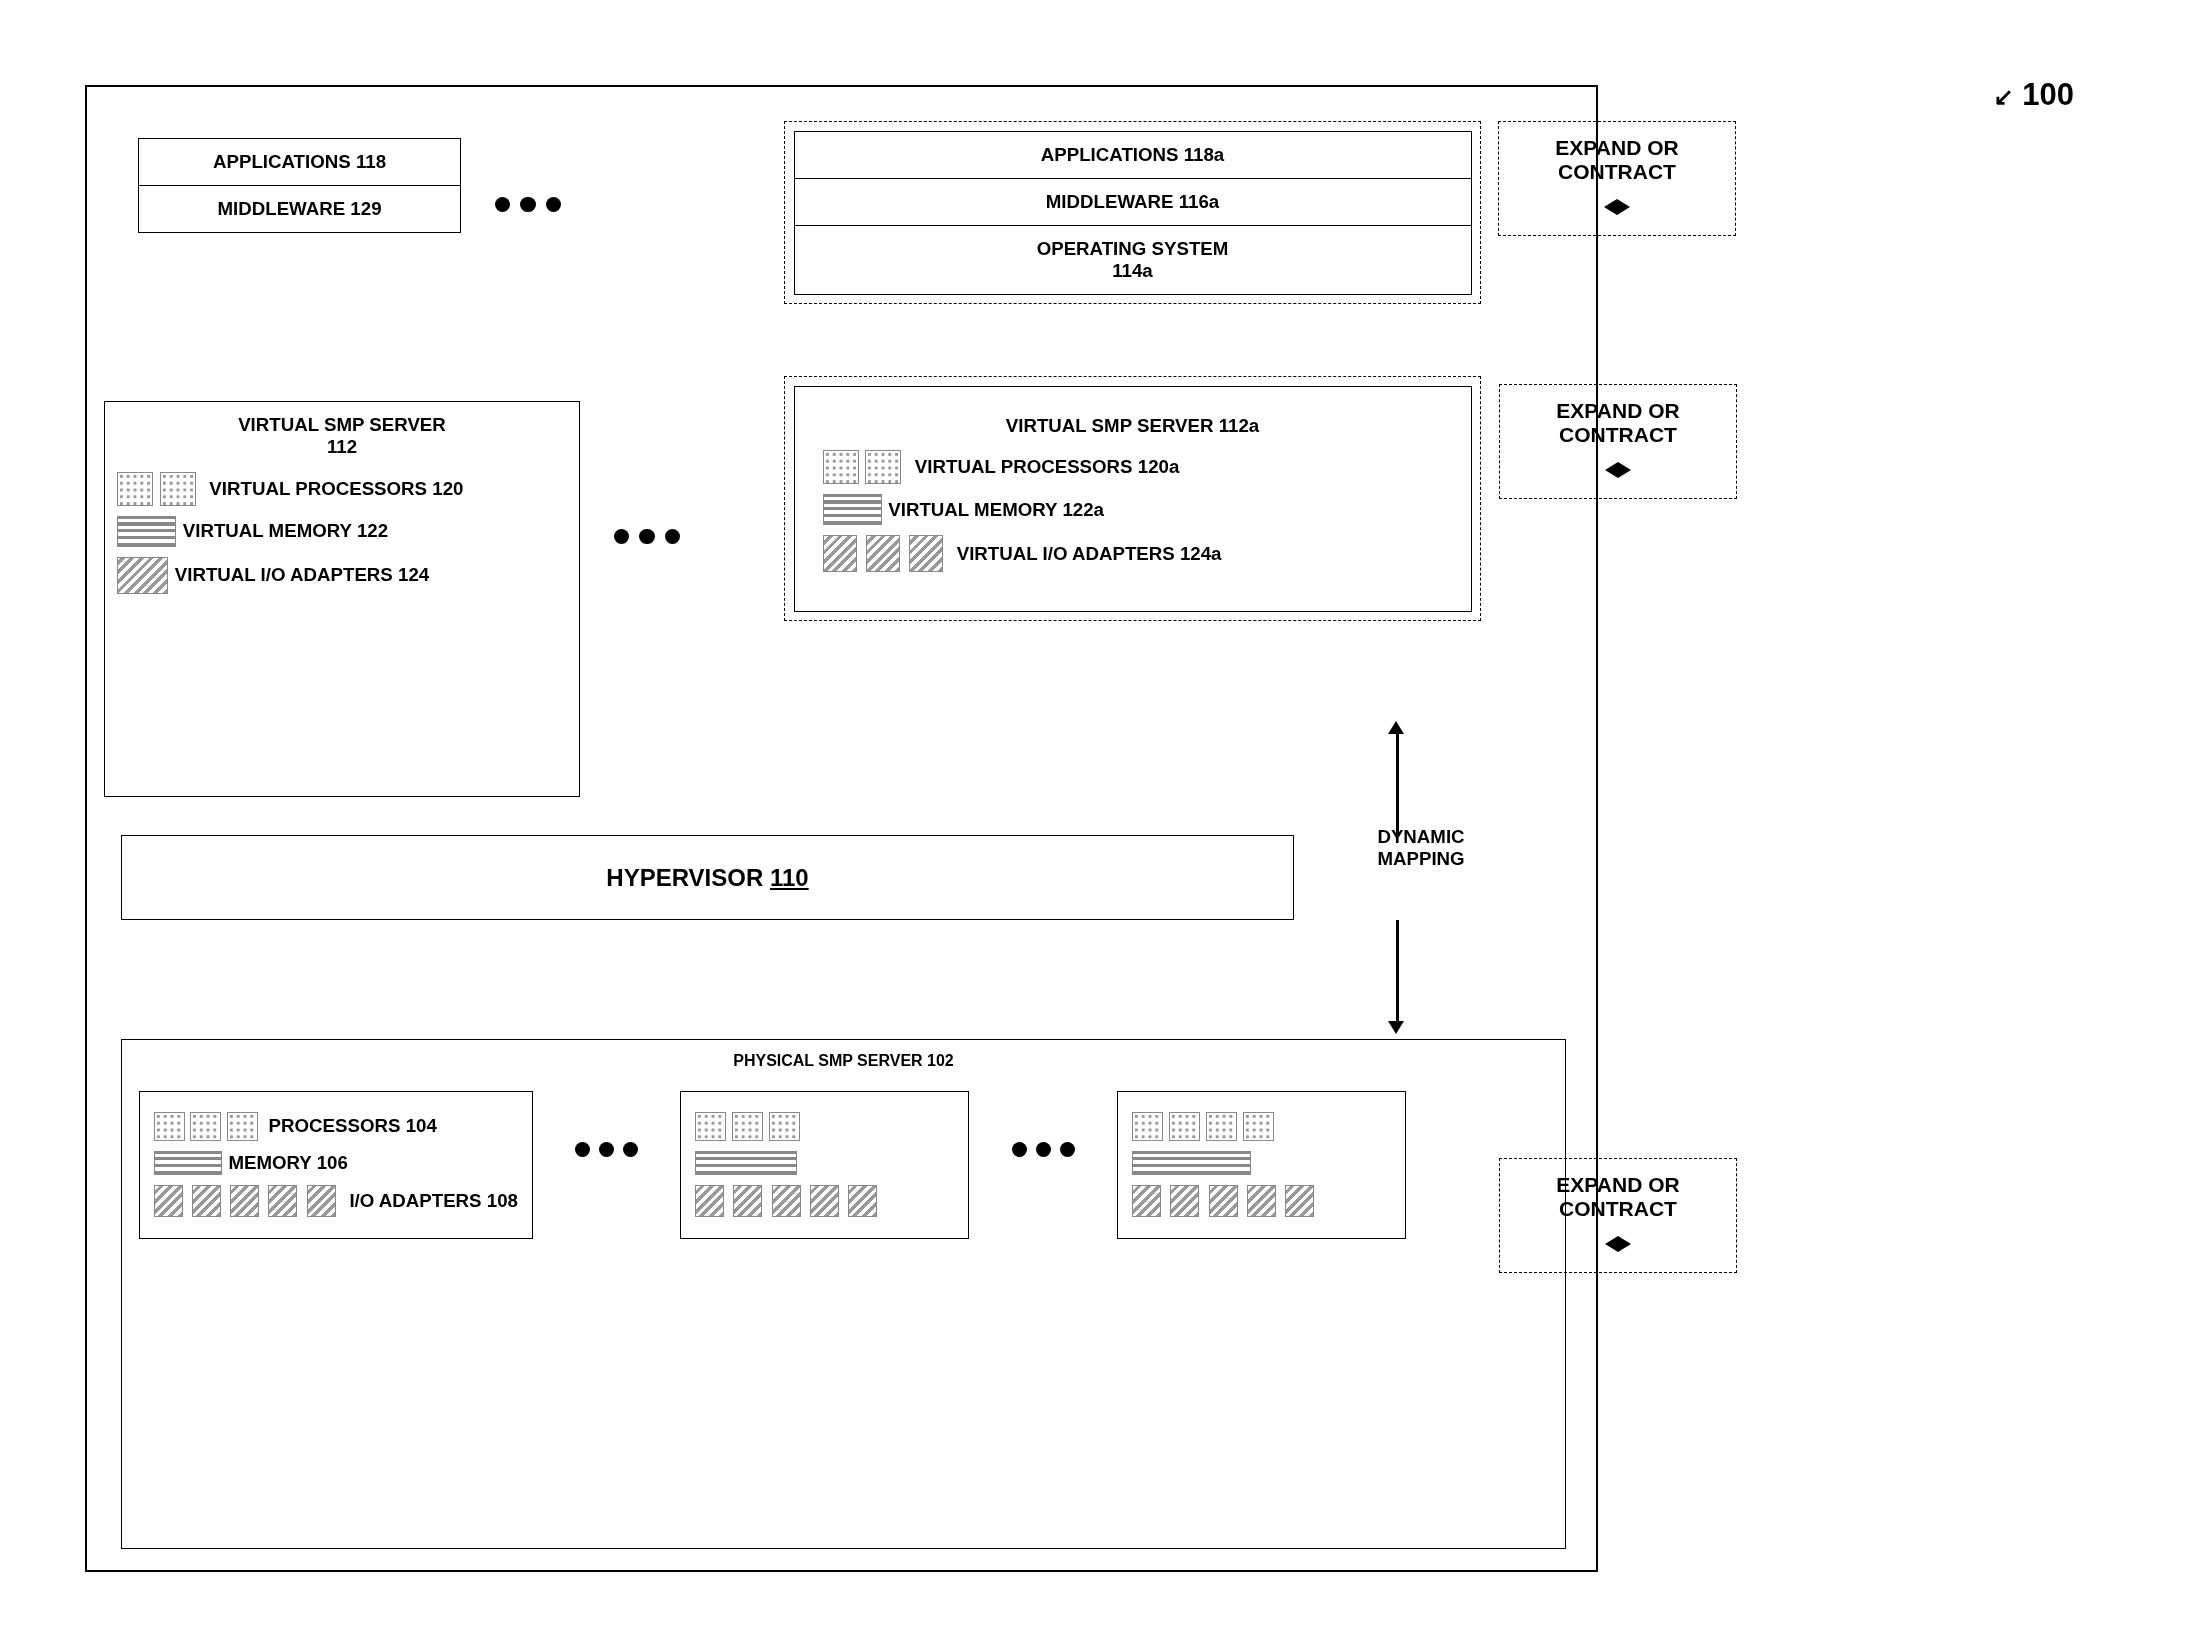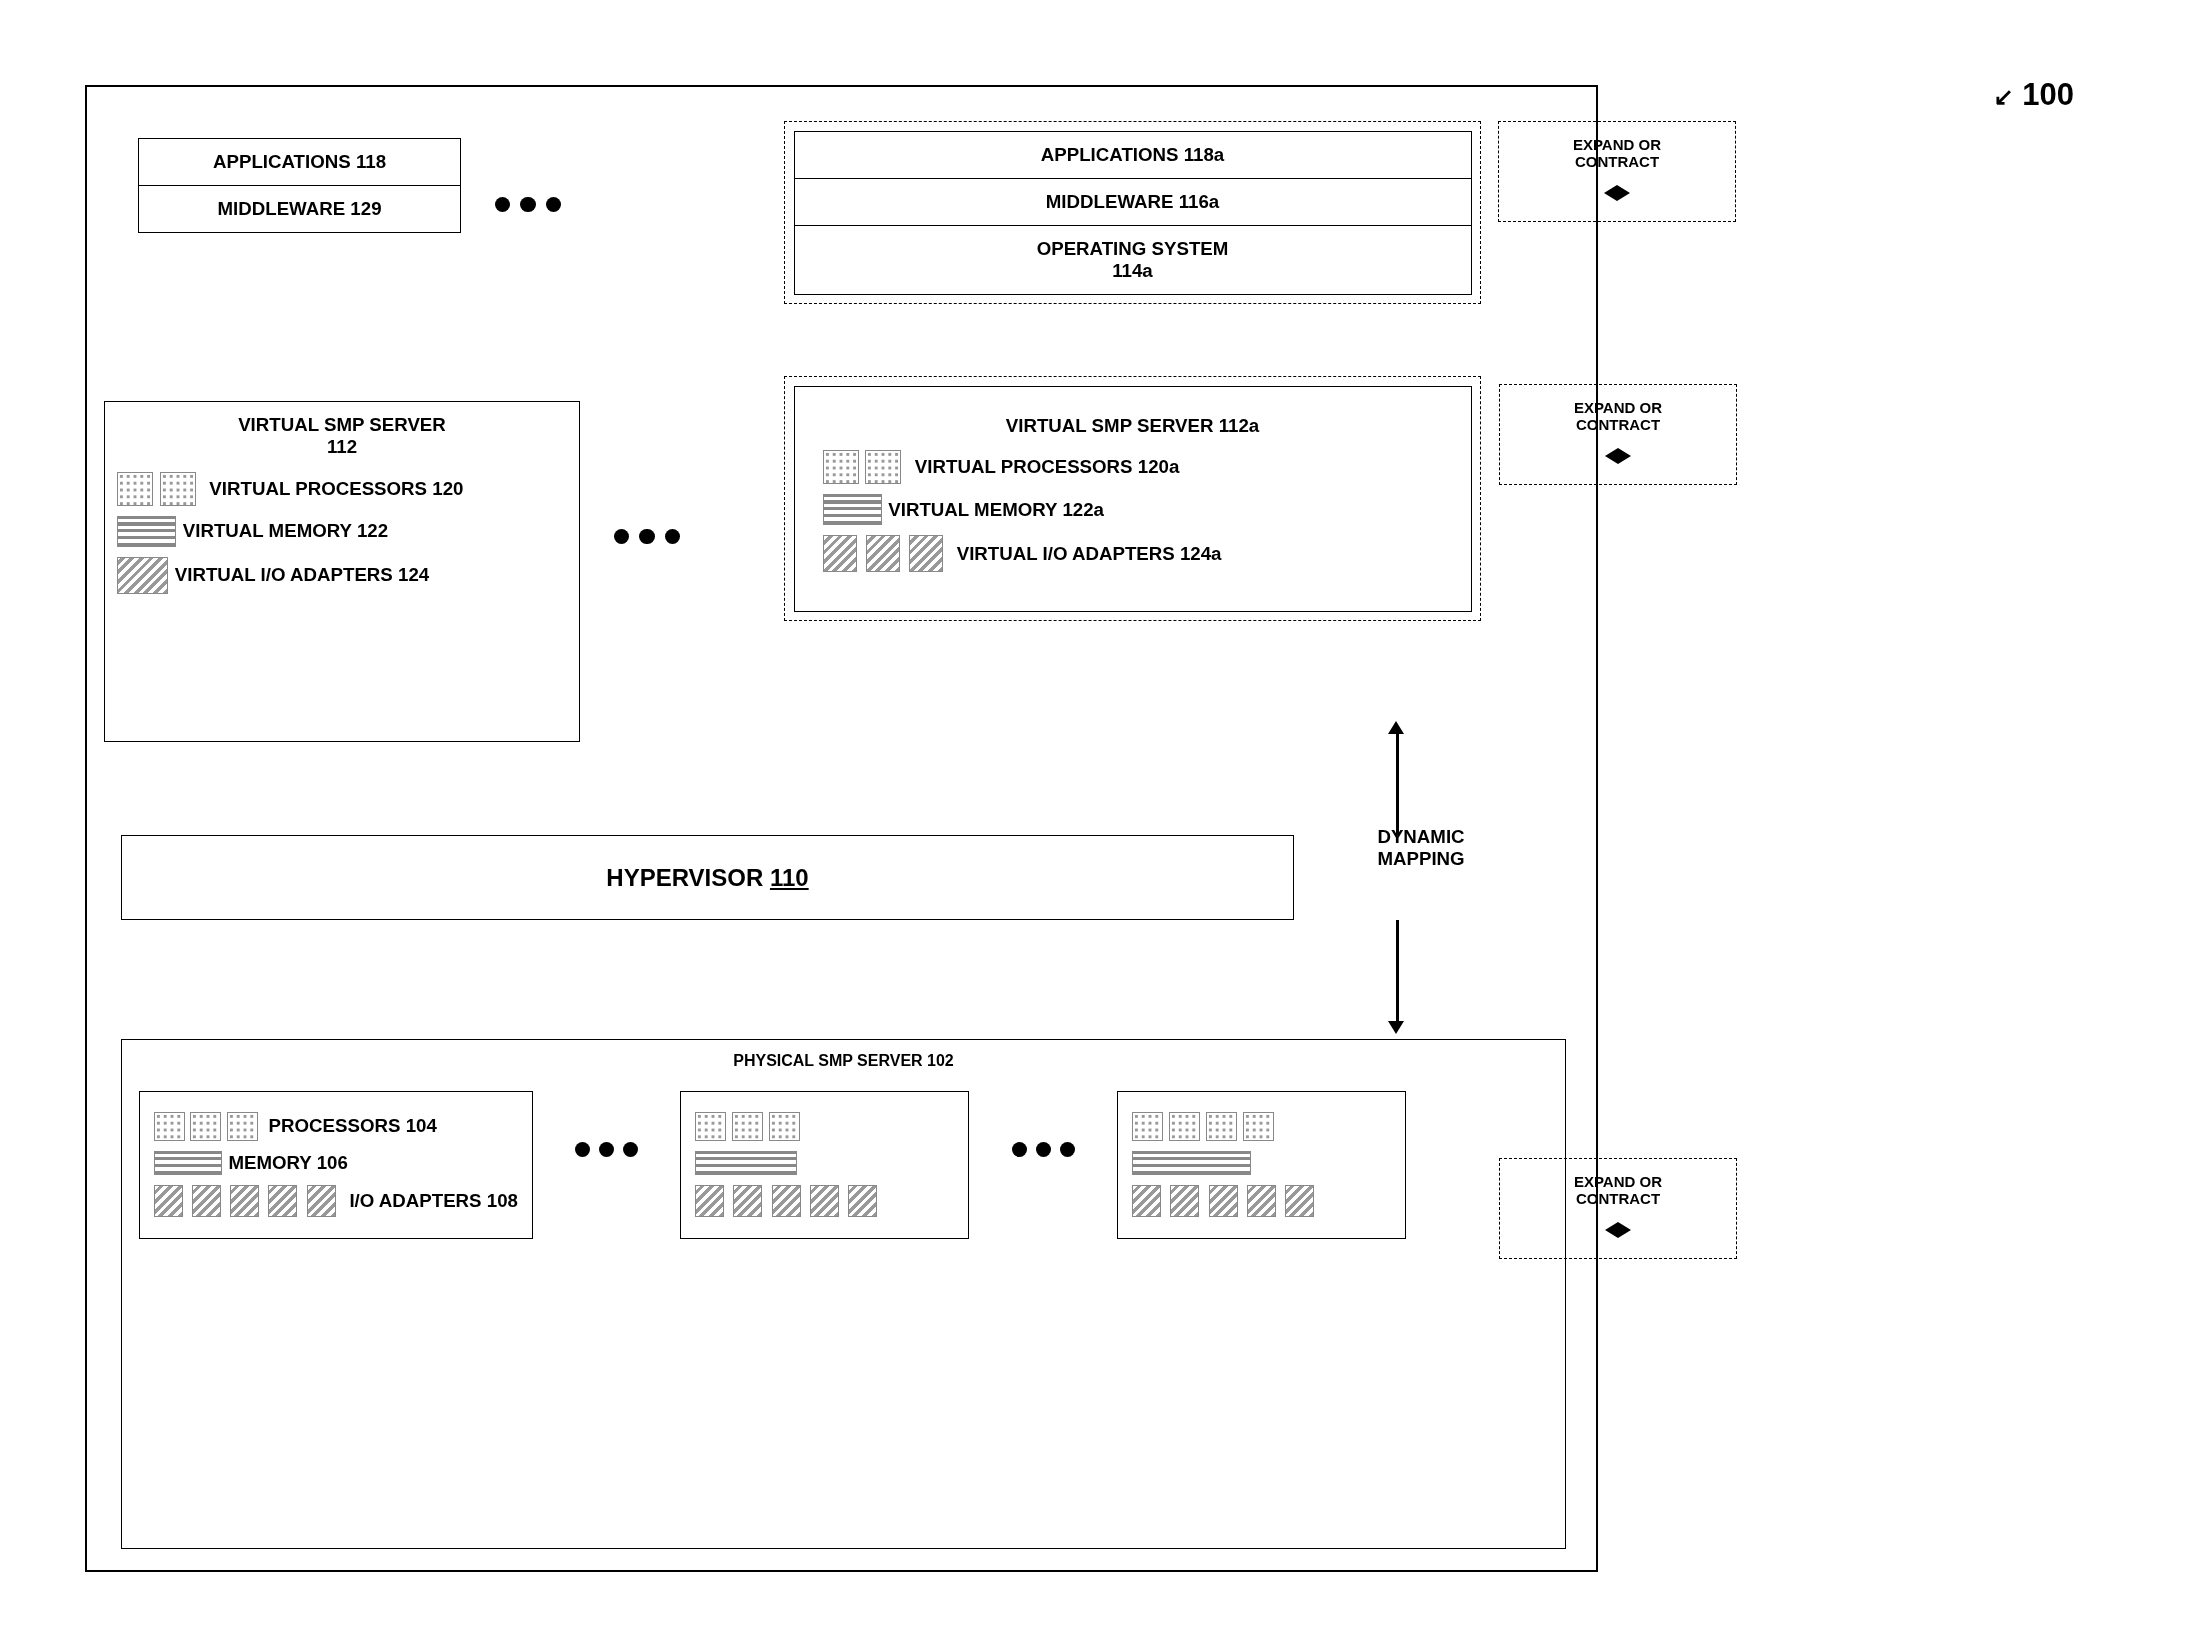--- a/index.html
+++ b/index.html
@@ -237,21 +237,21 @@
     .expand-box {
       border: 1.7px dashed #000;
       padding: 13.6px;
       display: flex;
       flex-direction: column;
       align-items: center;
       justify-content: center;
     }
 
     .expand-text {
-      font-size: 15px;
+      font-size: 21px;
       font-weight: bold;
       text-align: center;
       margin-bottom: 8.5px;
     }
 
     
     u { text-decoration: underline; }
 
     
     .three-dots-h {
@@ -306,21 +306,21 @@
       <div class="expand-box">
         <div class="expand-text">EXPAND OR<br>CONTRACT</div>
         <div class="h-arrow">
           <div class="h-arrow-head-l"></div>
           <div class="h-arrow-line"></div>
           <div class="h-arrow-head-r"></div>
         </div>
       </div>
     </div>
 
-    <div class="left-vsmp" style="position:absolute; top:314px; left:17px; width:476px; height:341px; border:1.7px solid #000; padding:12px;">
+    <div class="left-vsmp" style="position:absolute; top:314px; left:17px; width:476px; height:396px; border:1.7px solid #000; padding:12px;">
       <div class="server-title">VIRTUAL SMP SERVER<br>112</div>
       <div class="resource-row">
         <div style="display:inline-flex; gap:3.4px; margin-right:10.2px;">
           <div class="icon-proc-dotted"></div>
           <div class="icon-proc-dotted"></div>
         </div>
         <span class="label-text">VIRTUAL PROCESSORS 120</span>
       </div>
       <div class="resource-row">
         <div class="icon-memory" style="width:59px; height:31px;"></div>

